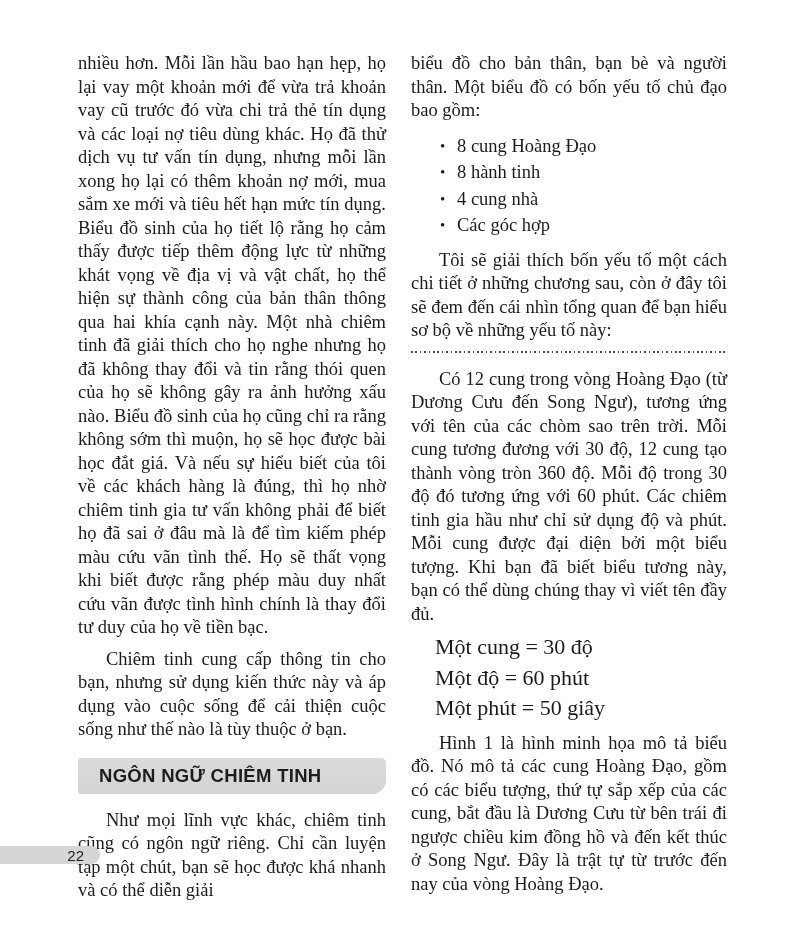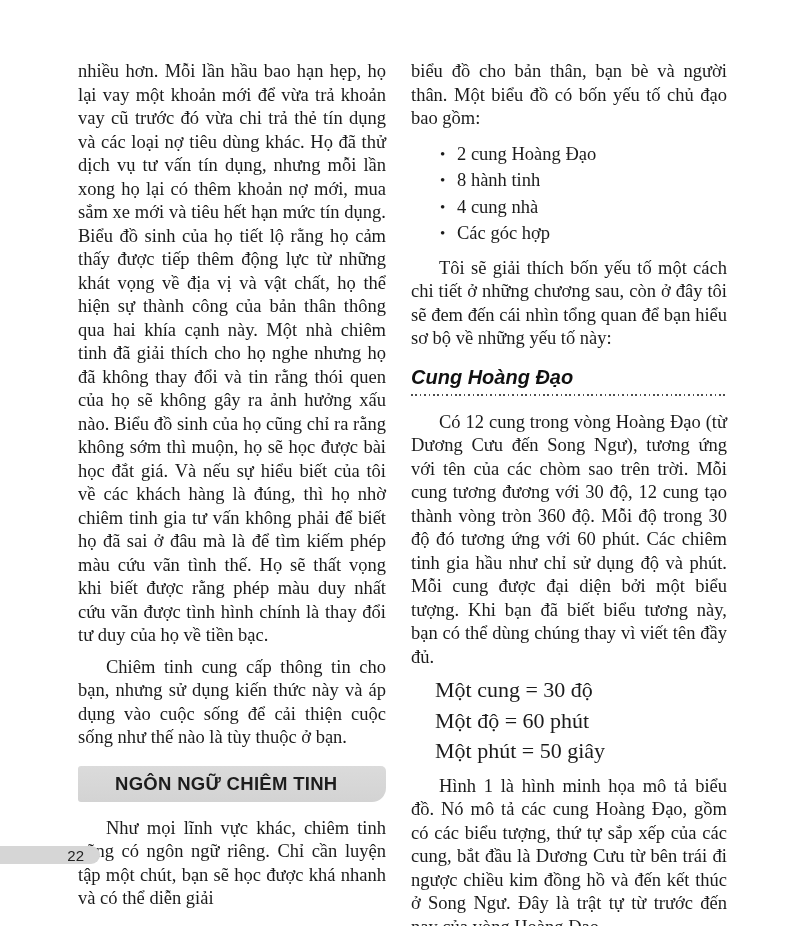--- a/index.html
+++ b/index.html
@@ -9,21 +9,21 @@
   body {
     width: 800px;
     height: 926px;
     background: #ffffff;
     position: relative;
     overflow: hidden;
     font-family: "Liberation Serif", serif;
   }
   .column {
     position: absolute;
-    top: 60px;
+    top: 52px;
   }
   .col-left {
     left: 78px;
     width: 308px;
   }
   .col-right {
     left: 411px;
     width: 316px;
   }
   p.body-text {
@@ -37,21 +37,21 @@
   p.indent {
     text-indent: 28px;
   }
   .section-heading-box {
     margin: 16px 0 15px 0;
     height: 36px;
     background: linear-gradient(#dbdbdb, #d3d3d3);
     border-radius: 3px 5px 14px 3px;
     display: flex;
     align-items: center;
-    padding-left: 37px;
+    padding-left: 21px;
     box-sizing: border-box;
   }
   .section-heading-box .heading-text {
     font-family: "Liberation Sans", sans-serif;
     font-weight: bold;
     font-size: 18.5px;
     letter-spacing: 0.3px;
     color: #1d1d1d;
   }
   ul.bullet-list {
@@ -124,39 +124,38 @@
   </div>
   <p class="body-text indent">Như mọi lĩnh vực khác, chiêm tinh cũng có ngôn ngữ riêng. Chỉ cần luyện tập một chút, bạn sẽ học được khá nhanh và có thể diễn giải</p>
 </div>
 
 <div class="column col-right">
   <p class="body-text">biểu đồ cho bản thân, bạn bè và người thân. Một biểu đồ có bốn yếu tố chủ đạo bao gồm:</p>
 
   <ul class="bullet-list">
     <li>
       <span class="bullet">•</span>
-      <span>2 cung Hoàng Đạo</span>
+      <span>8 cung Hoàng Đạo</span>
     </li>
     <li>
       <span class="bullet">•</span>
       <span>8 hành tinh</span>
     </li>
     <li>
       <span class="bullet">•</span>
       <span>4 cung nhà</span>
     </li>
     <li>
       <span class="bullet">•</span>
       <span>Các góc hợp</span>
     </li>
   </ul>
 
   <p class="body-text indent">Tôi sẽ giải thích bốn yếu tố một cách chi tiết ở những chương sau, còn ở đây tôi sẽ đem đến cái nhìn tổng quan để bạn hiểu sơ bộ về những yếu tố này:</p>
 
-  <h3 class="subsection-heading">Cung Hoàng Đạo</h3>
   <div class="dotted-rule"></div>
 
   <p class="body-text indent">Có 12 cung trong vòng Hoàng Đạo (từ Dương Cưu đến Song Ngư), tương ứng với tên của các chòm sao trên trời. Mỗi cung tương đương với 30 độ, 12 cung tạo thành vòng tròn 360 độ. Mỗi độ trong 30 độ đó tương ứng với 60 phút. Các chiêm tinh gia hầu như chỉ sử dụng độ và phút. Mỗi cung được đại diện bởi một biểu tượng. Khi bạn đã biết biểu tương này, bạn có thể dùng chúng thay vì viết tên đầy đủ.</p>
 
   <div class="equations">
     <p>Một cung = 30 độ</p>
     <p>Một độ = 60 phút</p>
     <p>Một phút = 50 giây</p>
   </div>
 

